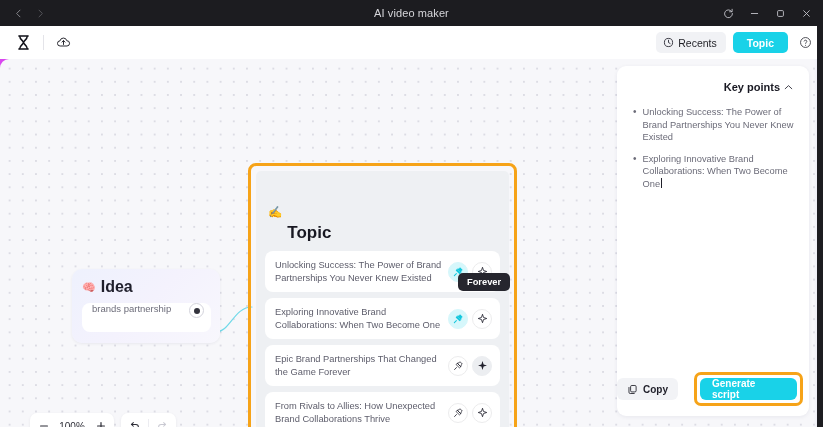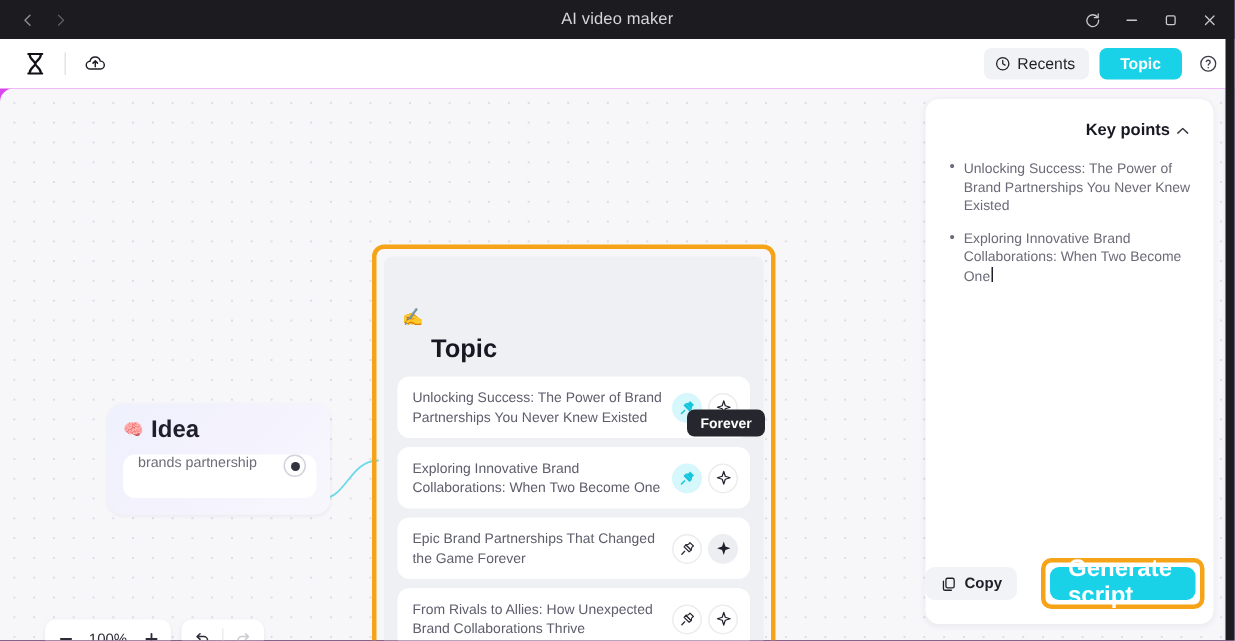--- a/index.html
+++ b/index.html
@@ -222,21 +222,21 @@
     display:flex; align-items:center; gap:5px;
     height:22px; padding: 0 10px;
     background:#f2f3f6; border-radius:6px;
     font-size:10px; font-weight:700; color:#1f1f29;
   }
   .gs-wrap { border: 3px solid #f6a318; border-radius:7px; padding:3px; }
   .btn-gen-script {
     height: 22px; padding: 0 12px;
     background:#19d2e8; border-radius:6px;
     display:flex; align-items:center;
-    color:#fff; font-size:16px; font-weight:700;
+    color:#fff; font-size:10px; font-weight:700;
   }
   svg { display:block; }
 </style>
 </head>
 <body>
 
 <div id="app">
 
   <div class="titlebar">
     <div class="tb-nav">

